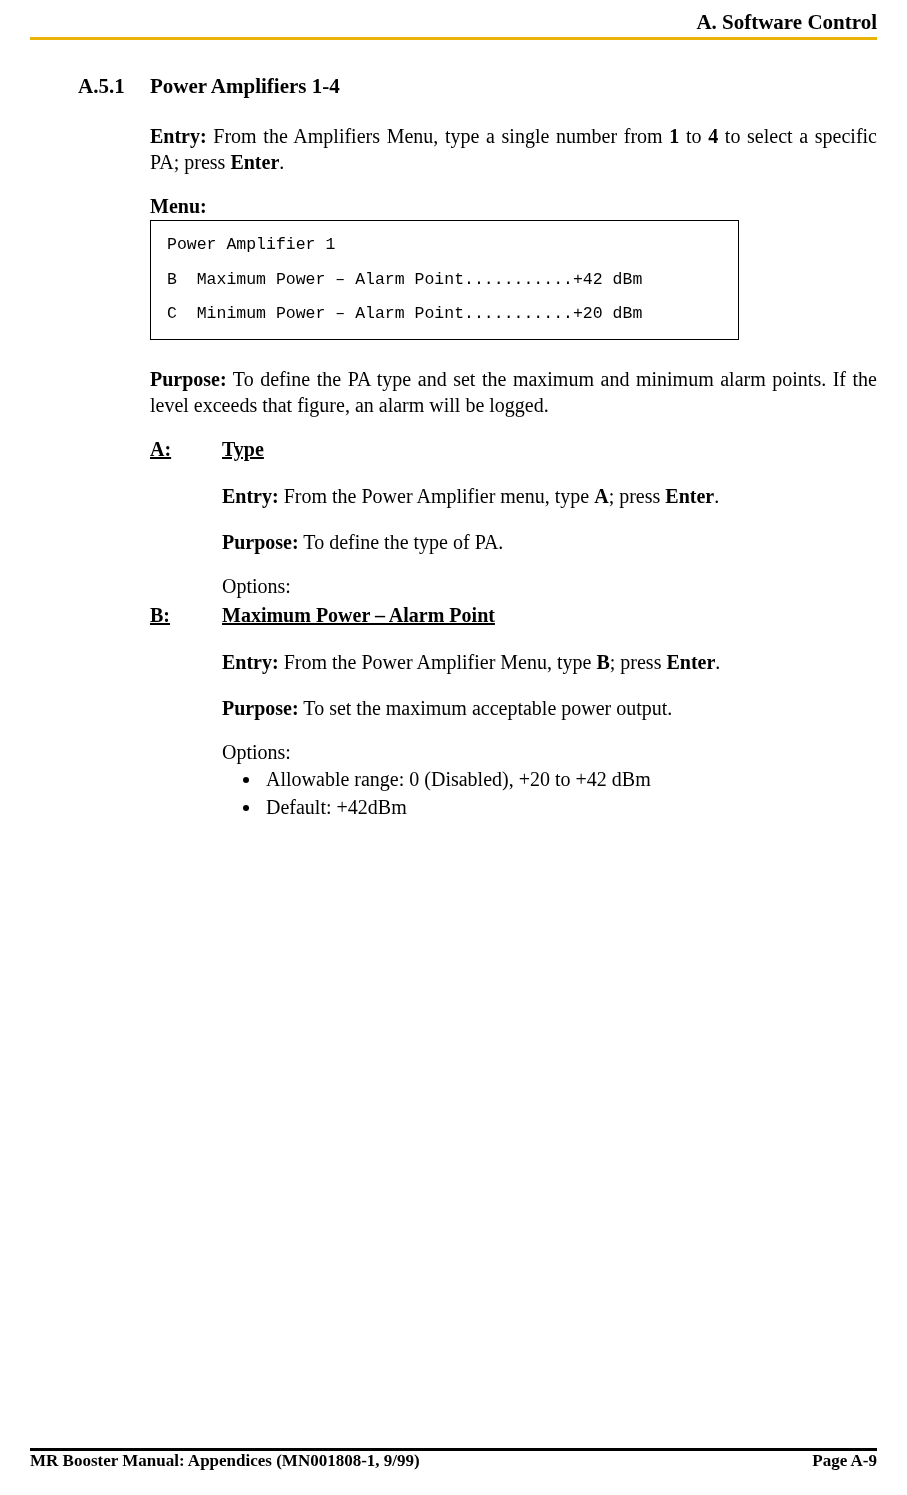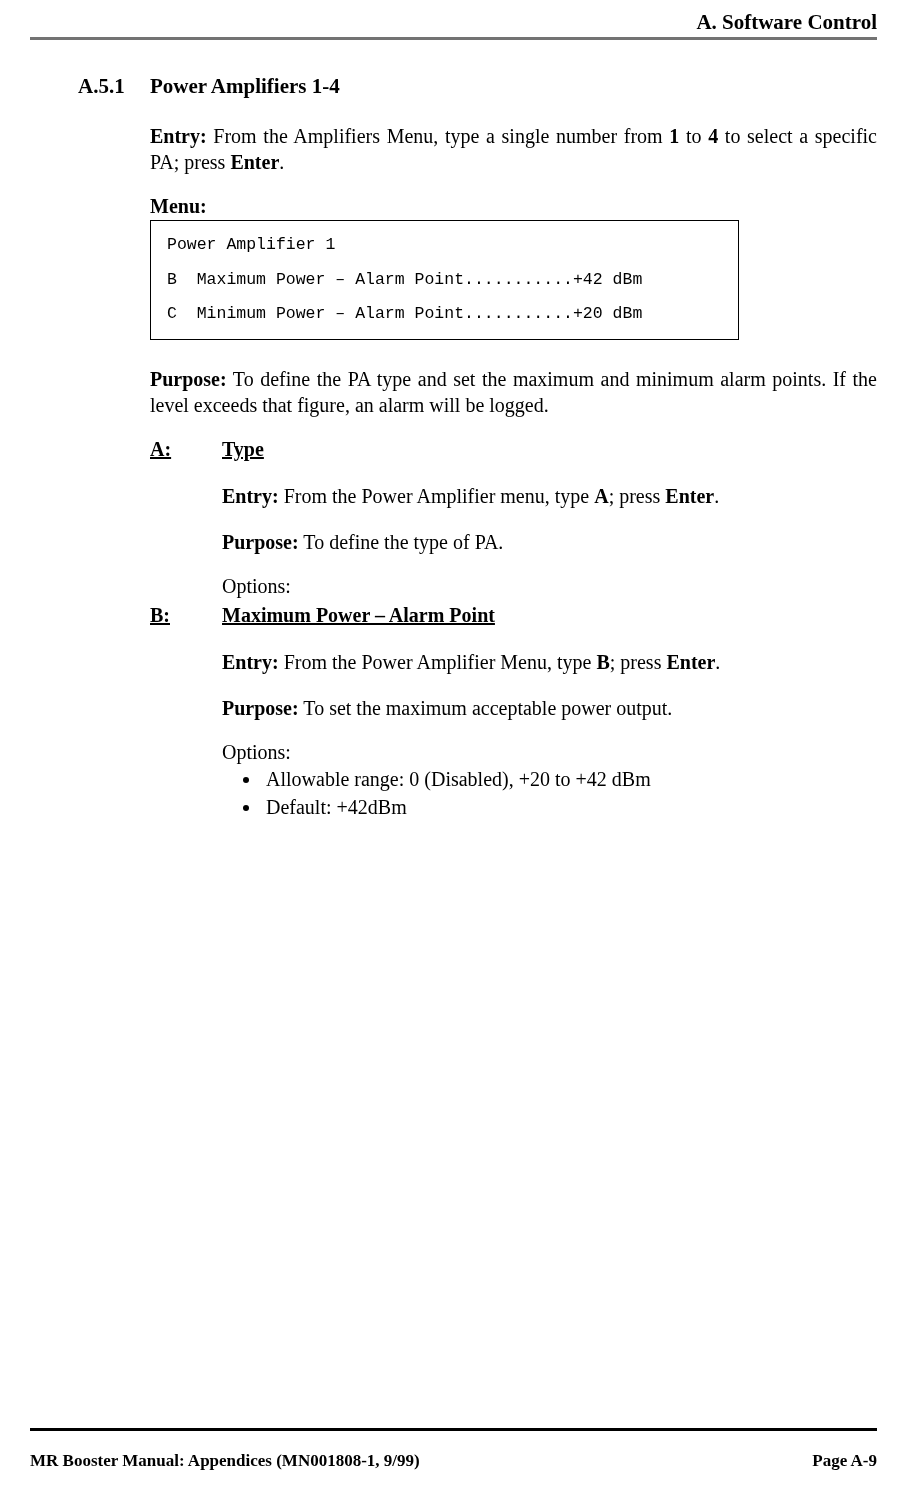--- a/index.html
+++ b/index.html
@@ -14,21 +14,21 @@
     box-sizing: border-box;
   }
   .page {
     padding: 10px 30px 0 30px;
   }
   .header {
     text-align: right;
     font-weight: bold;
     font-size: 21px;
     padding-bottom: 2px;
-    border-bottom: 3px solid #737373;
+    border-bottom: 3px solid #eab308;
     margin-bottom: 34px;
   }
   .content {
     padding-left: 48px;
     padding-right: 0px;
   }
   .section-row {
     display: flex;
     margin-bottom: 24px;
   }
@@ -108,21 +108,21 @@
     line-height: 1.35;
   }
   .enum-row { display:flex; }
   .enum-num { width: 34px; flex-shrink:0; }
   .footer {
     position: absolute;
     bottom: 24px;
     left: 30px;
     right: 30px;
     border-top: 3px solid #000;
-    padding-top: 20px;
+    padding-top: 0;
     display: flex;
     justify-content: space-between;
     font-weight: bold;
     font-size: 17px;
   }
 </style>
 </head>
 <body>
 
 <div class="page">

